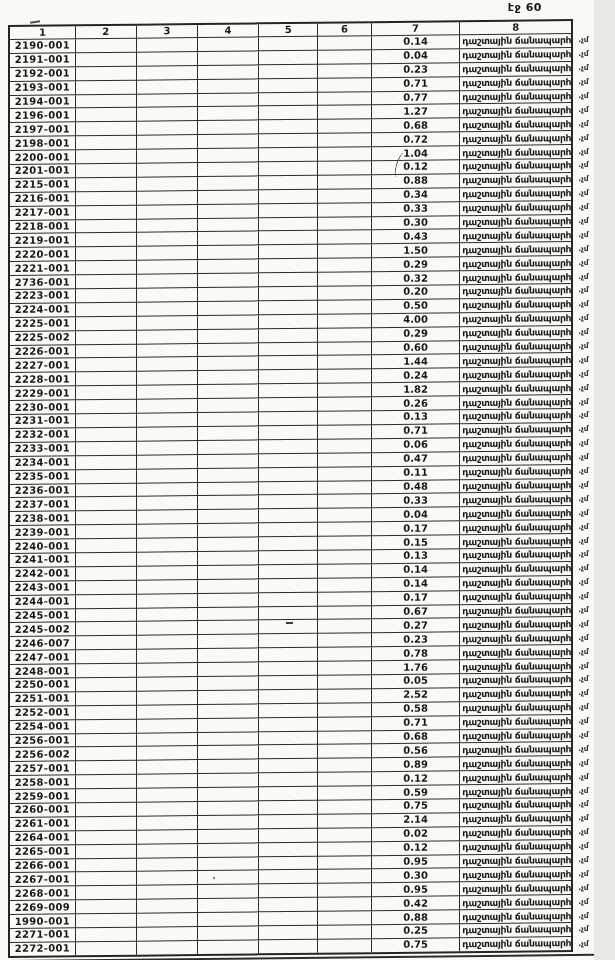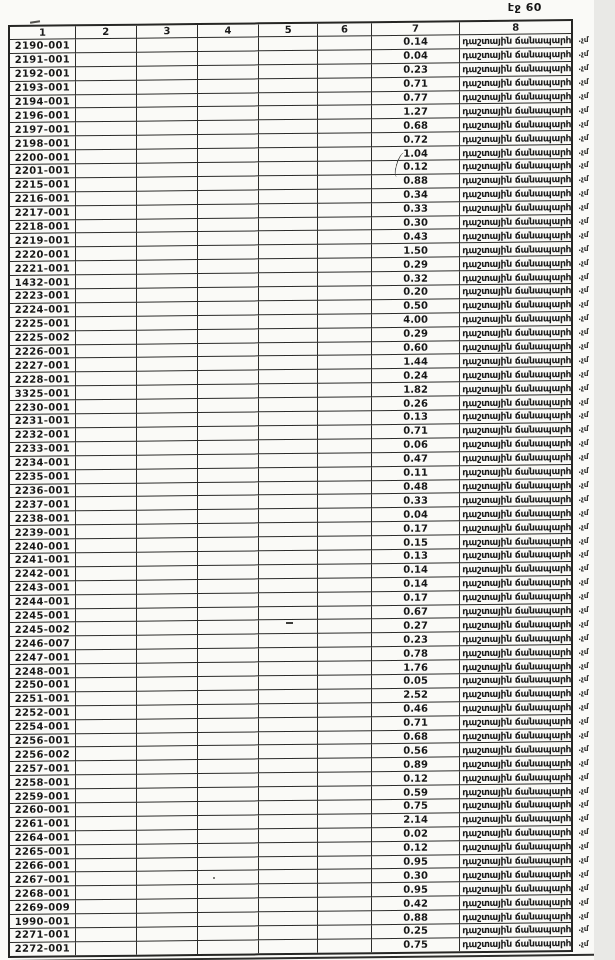--- a/index.html
+++ b/index.html
@@ -293,21 +293,21 @@
             <td></td>
             <td></td>
             <td></td>
             <td></td>
             <td></td>
             <td class="area-cell">0.29</td>
             <td class="type-cell">դաշտային ճանապարհ</td>
             <td class="note-col">.չմ</td>
           </tr>
           <tr>
-            <td class="id-cell">1432-001</td>
+            <td class="id-cell">2736-001</td>
             <td></td>
             <td></td>
             <td></td>
             <td></td>
             <td></td>
             <td class="area-cell">0.32</td>
             <td class="type-cell">դաշտային ճանապարհ</td>
             <td class="note-col">.չմ</td>
           </tr>
           <tr>
@@ -381,21 +381,21 @@
             <td></td>
             <td></td>
             <td></td>
             <td></td>
             <td></td>
             <td class="area-cell">0.24</td>
             <td class="type-cell">դաշտային ճանապարհ</td>
             <td class="note-col">.չմ</td>
           </tr>
           <tr>
-            <td class="id-cell">3325-001</td>
+            <td class="id-cell">2229-001</td>
             <td></td>
             <td></td>
             <td></td>
             <td></td>
             <td></td>
             <td class="area-cell">1.82</td>
             <td class="type-cell">դաշտային ճանապարհ</td>
             <td class="note-col">.չմ</td>
           </tr>
           <tr>
@@ -640,21 +640,21 @@
             <td class="type-cell">դաշտային ճանապարհ</td>
             <td class="note-col">.չմ</td>
           </tr>
           <tr>
             <td class="id-cell">2252-001</td>
             <td></td>
             <td></td>
             <td></td>
             <td></td>
             <td></td>
-            <td class="area-cell">0.46</td>
+            <td class="area-cell">0.58</td>
             <td class="type-cell">դաշտային ճանապարհ</td>
             <td class="note-col">.չմ</td>
           </tr>
           <tr>
             <td class="id-cell">2254-001</td>
             <td></td>
             <td></td>
             <td></td>
             <td></td>
             <td></td>

